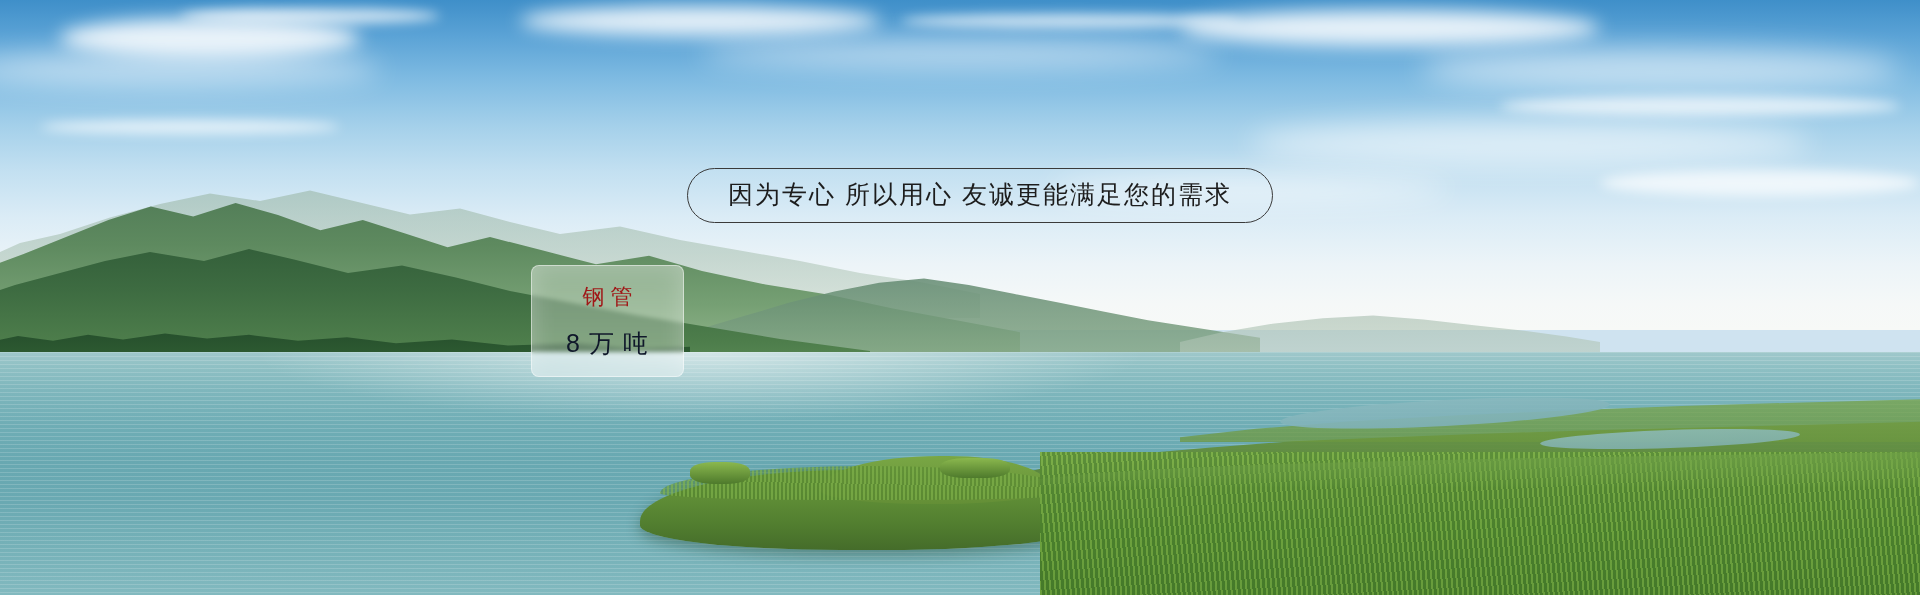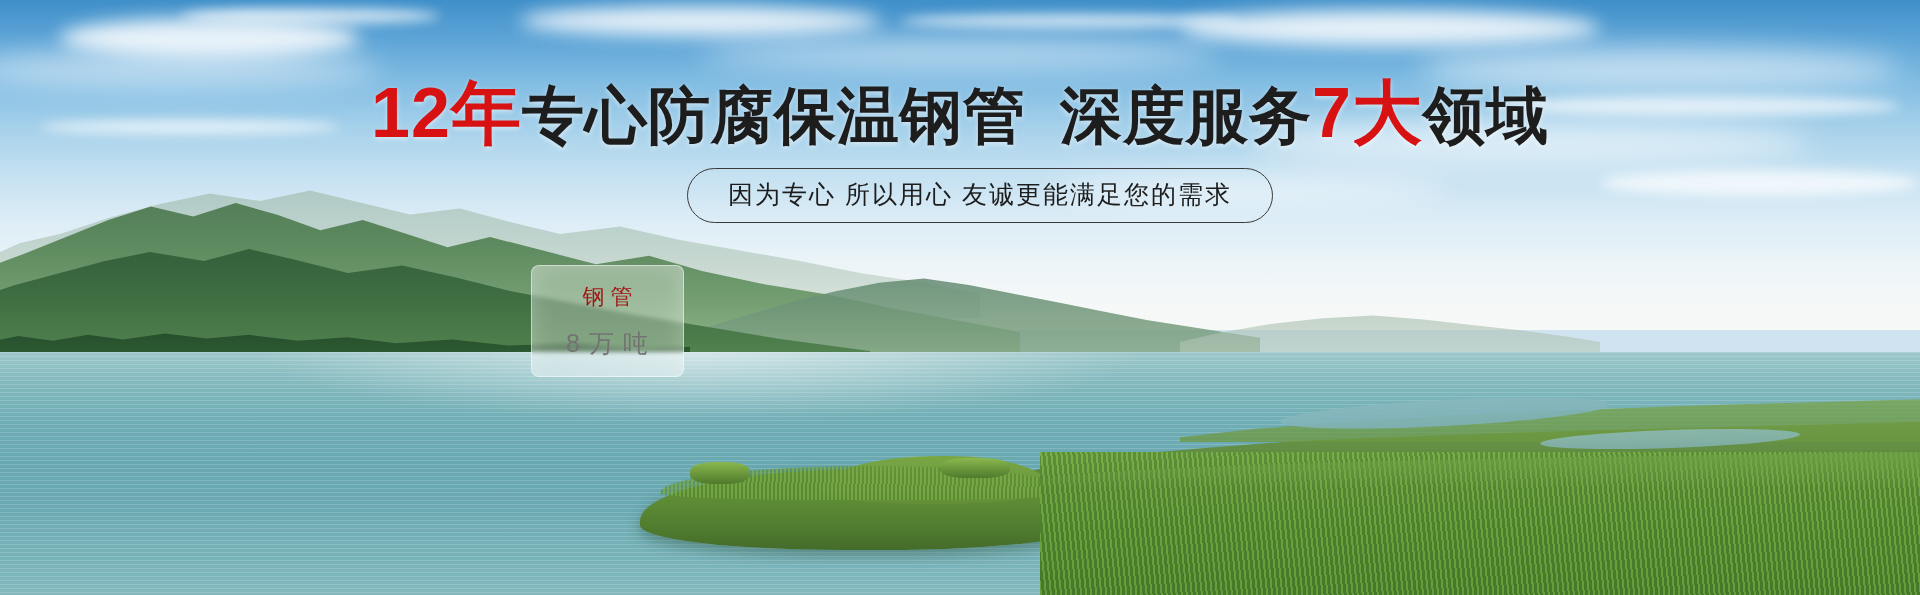--- a/index.html
+++ b/index.html
@@ -193,21 +193,21 @@
     backdrop-filter:blur(2px);
     display:flex;flex-direction:column;
     align-items:center;justify-content:center;
     box-shadow:inset 0 0 24px rgba(255,255,255,.25);
   }
   .card-label{
     font-size:22px;color:#a01818;letter-spacing:6px;
     text-indent:6px;margin-bottom:15px;
   }
   .card-value{
-    font-size:25px;color:#737373;letter-spacing:1px;white-space:nowrap;
+    font-size:25px;color:#0f172a;letter-spacing:1px;white-space:nowrap;
   }
   .card-value sup{font-size:15px;vertical-align:super;}
 </style>
 </head>
 <body>
 
 <div class="banner">
 
   <div class="sky"></div>
 
@@ -244,23 +244,20 @@
   <div class="island"></div>
   <div class="island2"></div>
   <div class="island-grass"></div>
   <div class="reed" style="left:690px; top:462px; width:60px; height:22px;"></div>
   <div class="reed" style="left:940px; top:458px; width:70px; height:20px;"></div>
 
   <div class="grass-fg"></div>
   <div class="grass-tex"></div>
   <div class="grass-edge"></div>
 
-  <div class="headline">
-    <span class="hl-red">12年</span><span class="hl-dark">专心防腐保温钢管</span><span class="hl-gap"></span><span class="hl-dark">深度服务</span><span class="hl-red">7大</span><span class="hl-dark">领域</span>
-  </div>
 
   <div class="subtitle-wrap">
     <div class="subtitle">因为专心 所以用心  友诚更能满足您的需求</div>
   </div>
 
   <div class="cards">
 
     <div class="card">
       <div class="card-label">钢管</div>
       <div class="card-value"><span>8 万 吨</span></div>

